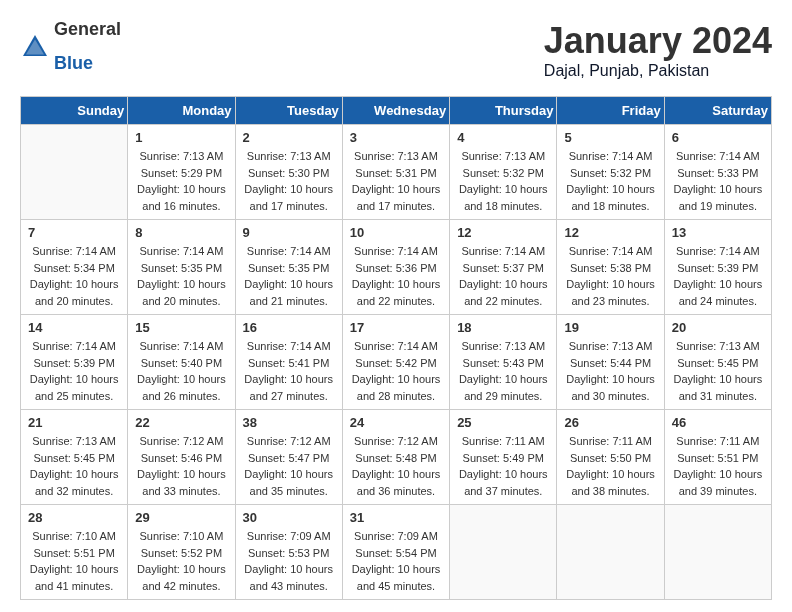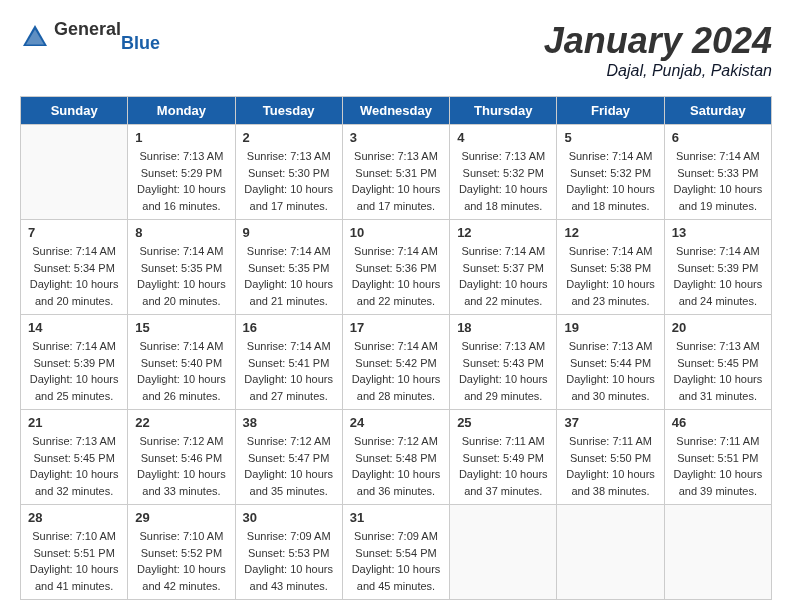--- a/index.html
+++ b/index.html
@@ -15,64 +15,62 @@
       justify-content: space-between;
       align-items: flex-start;
       margin-bottom: 16px;
     }
     .logo {
       display: flex;
       align-items: center;
     }
     .logo-text {
       display: flex;
-      flex-direction: row;
+      flex-direction: column;
       line-height: 1.1;
     }
     .logo-general {
       font-size: 18px;
       font-weight: bold;
       color: #333;
     }
     .logo-blue {
       font-size: 18px;
       font-weight: bold;
       color: #1a5fa8;
       margin-top: 14px;
     }
     .logo-icon {
       width: 30px;
       height: 30px;
       margin-right: 4px;
     }
     .title-block {
-      text-align: right;
-      font-style: italic;
     }
     .title-block h1 {
       font-size: 36px;
       font-weight: bold;
       color: #333;
     }
     .title-block h2 {
       font-size: 16px;
       font-weight: normal;
       color: #0f172a;
     }
     .calendar {
       width: 100%;
       border-collapse: collapse;
     }
     .calendar th {
       background-color: #1a5fa8;
       color: #fff;
-      padding: 6px 10px;
+      padding: 6px 3px;
       font-size: 13px;
       font-weight: bold;
-      text-align: center;
+      text-align: right;
       border: 1px solid #ccc;
     }
     .calendar td {
       vertical-align: top;
       border: 1px solid #ccc;
       padding: 5px 7px;
       font-size: 11px;
       color: #333;
       width: calc(100% / 7);
       min-height: 80px;
@@ -230,21 +228,21 @@
         </td>
         <td>
           <span class="day-num">24</span>
           <div class="cell-info">Sunrise: 7:12 AM<br>Sunset: 5:48 PM<br>Daylight: 10 hours<br>and 36 minutes.</div>
         </td>
         <td>
           <span class="day-num">25</span>
           <div class="cell-info">Sunrise: 7:11 AM<br>Sunset: 5:49 PM<br>Daylight: 10 hours<br>and 37 minutes.</div>
         </td>
         <td>
-          <span class="day-num">37</span>
+          <span class="day-num">26</span>
           <div class="cell-info">Sunrise: 7:11 AM<br>Sunset: 5:50 PM<br>Daylight: 10 hours<br>and 38 minutes.</div>
         </td>
         <td>
           <span class="day-num">46</span>
           <div class="cell-info">Sunrise: 7:11 AM<br>Sunset: 5:51 PM<br>Daylight: 10 hours<br>and 39 minutes.</div>
         </td>
       </tr>
       <tr class="week-row">
         <td>
           <span class="day-num">28</span>

